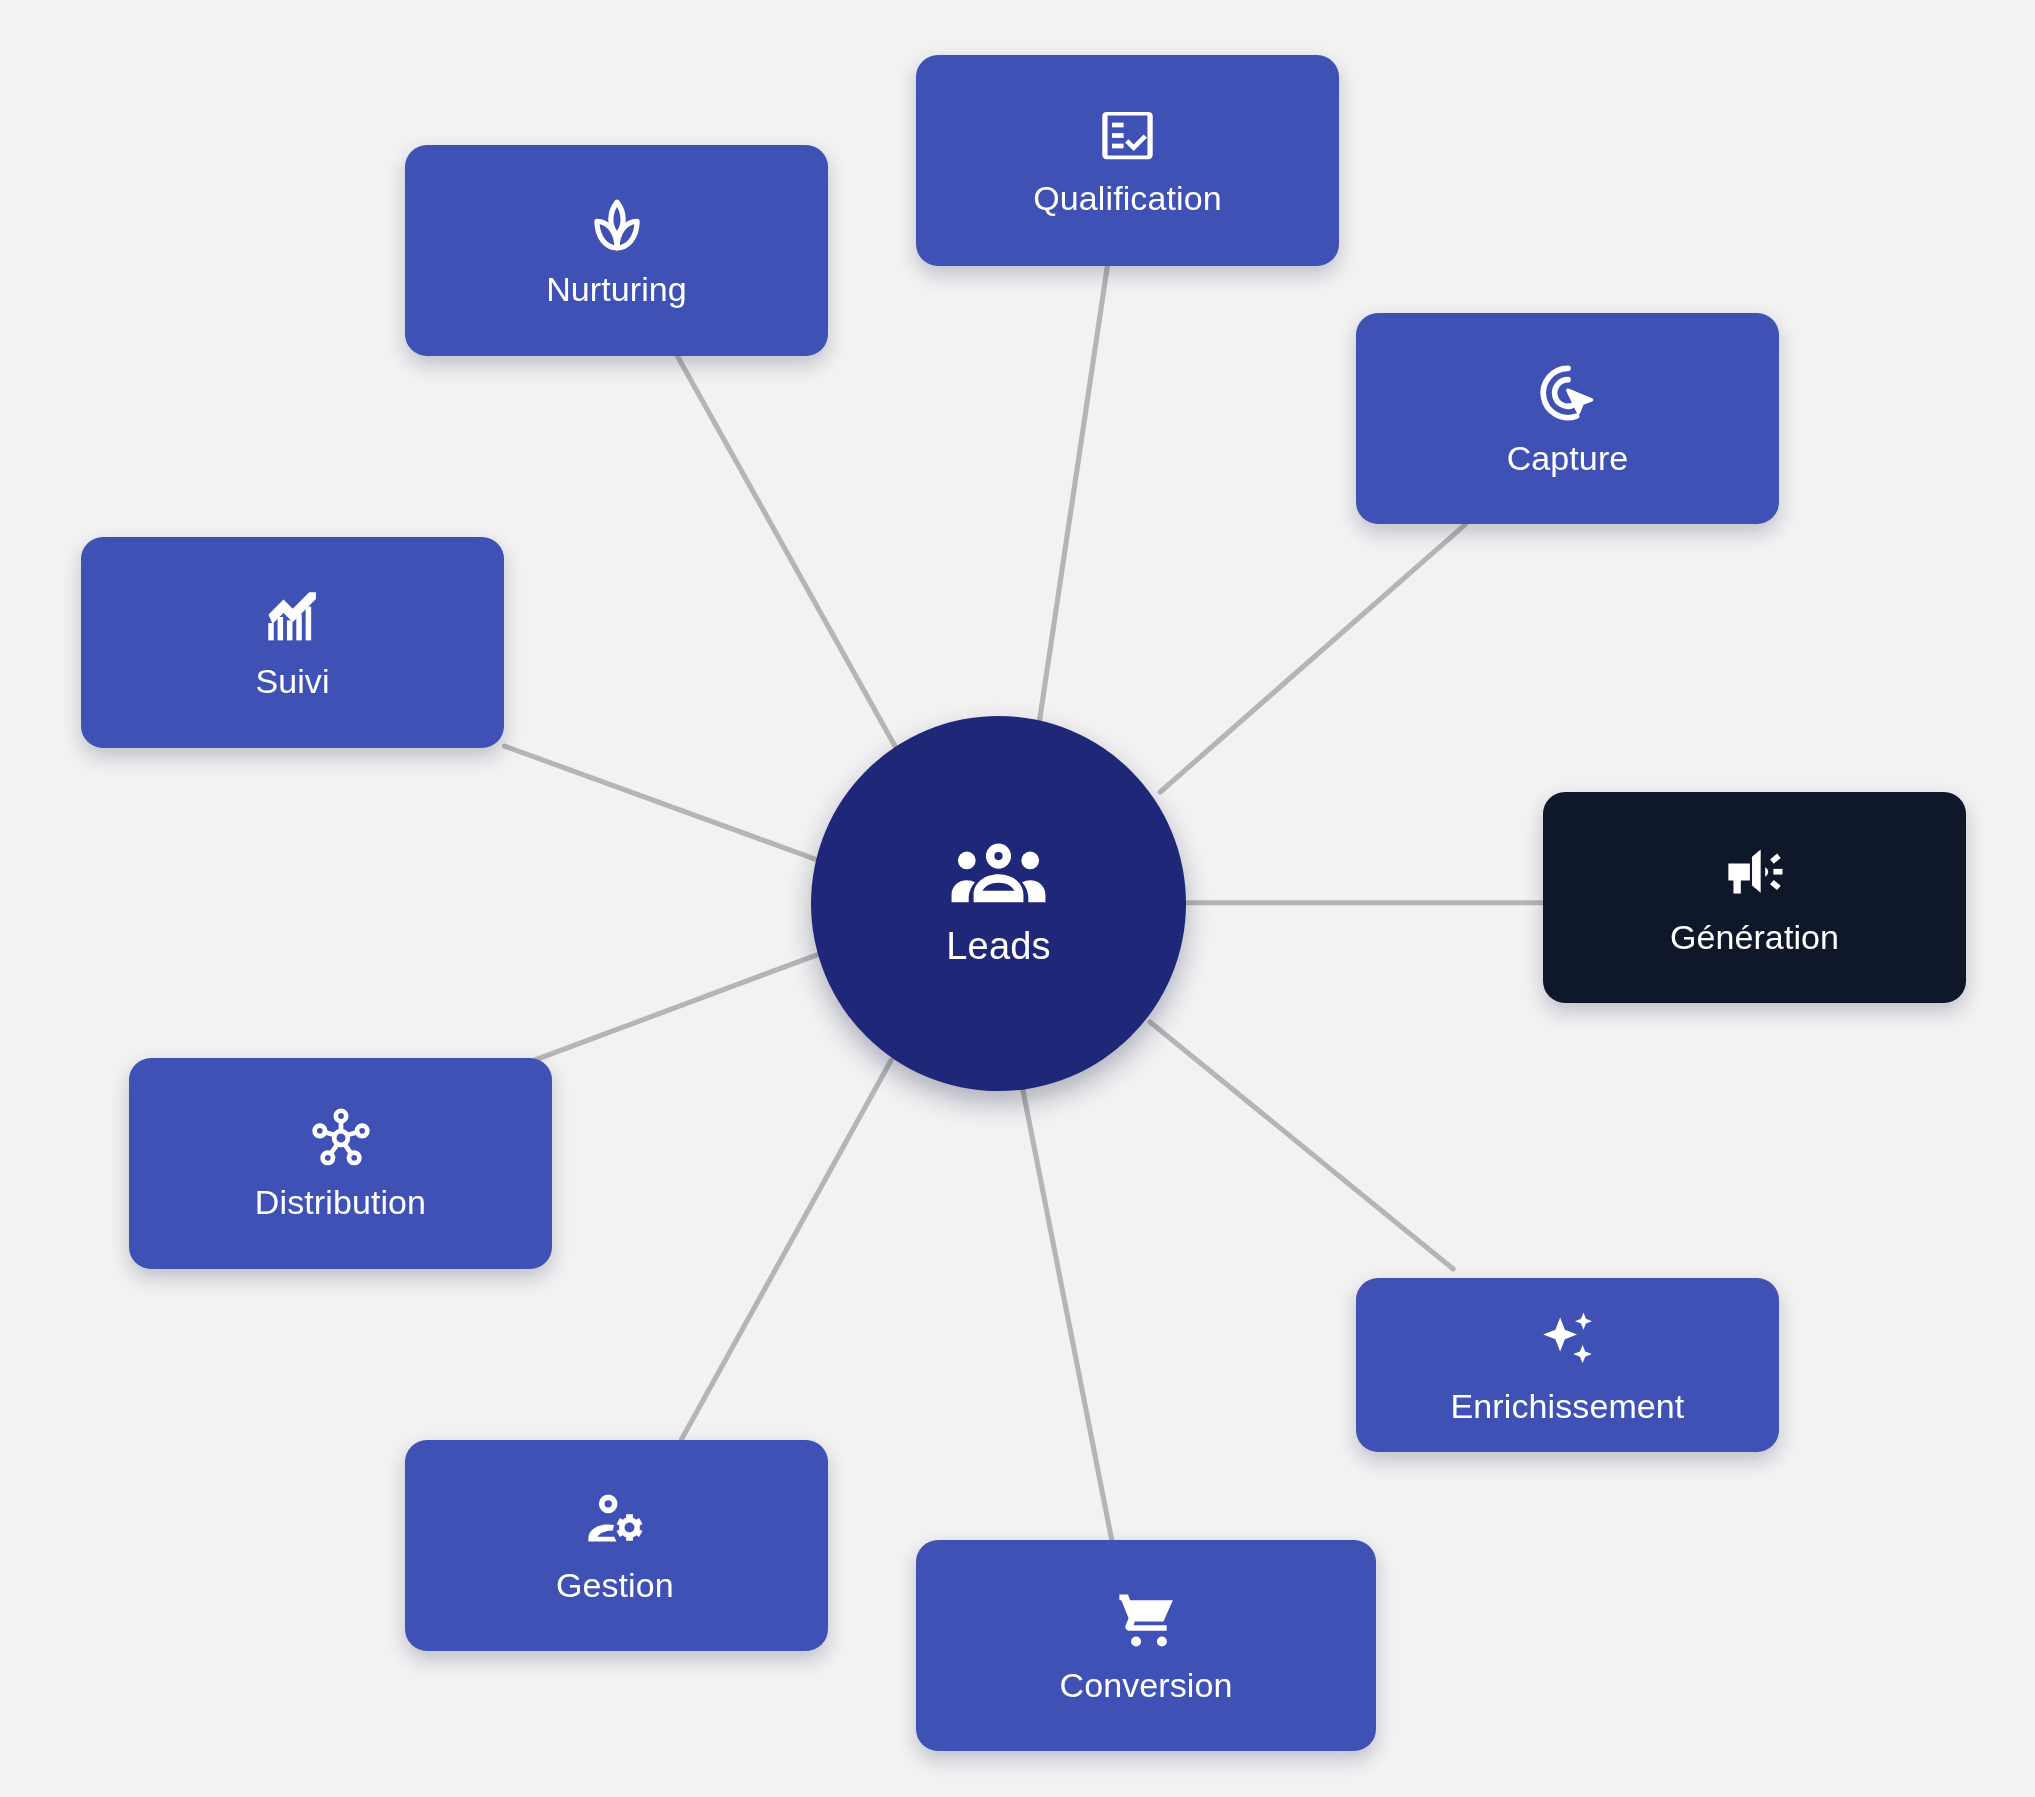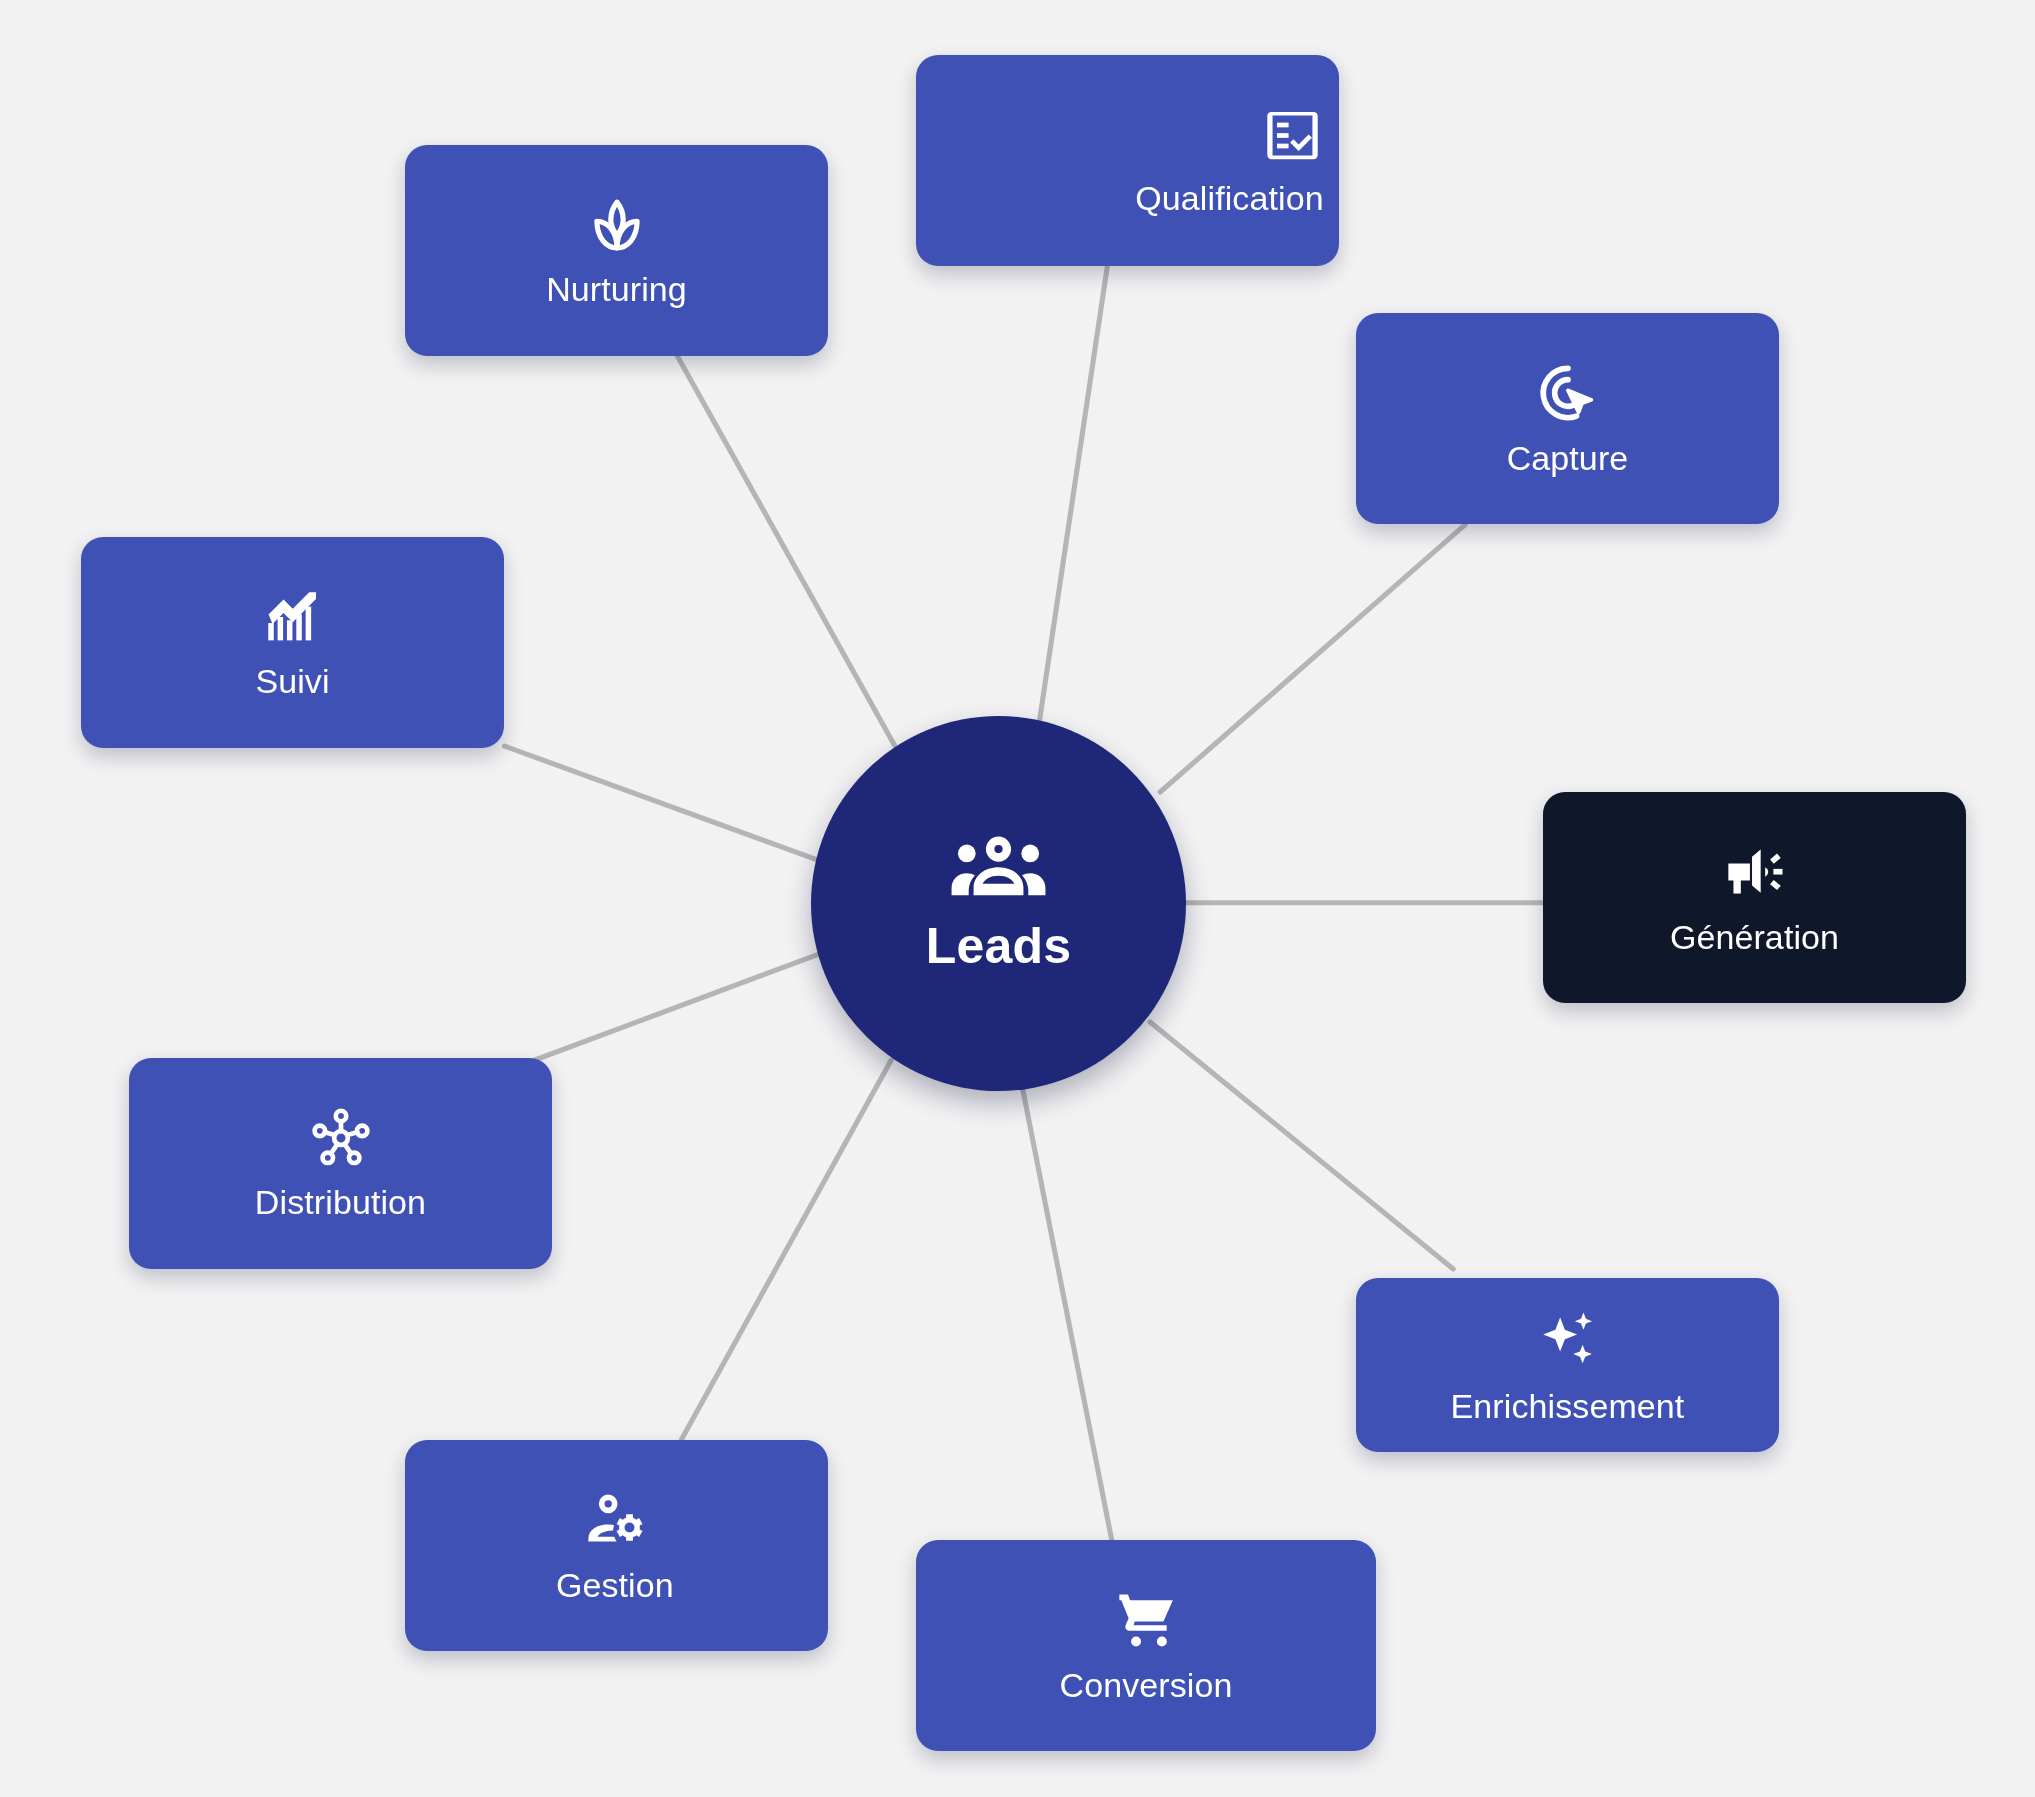--- a/index.html
+++ b/index.html
@@ -61,22 +61,22 @@
     flex-direction: column;
     align-items: center;
     justify-content: center;
     color: #ffffff;
   }
   .hub-icon {
     line-height: 0;
     margin-bottom: 15.3px;
   }
   .hub-label {
-    font-size: 50px;
-    font-weight: 700;
+    font-size: 38px;
+    font-weight: 400;
     color: #ffffff;
     letter-spacing: 0.2px;
   }
 </style>
 </head>
 <body>
 
 <div id="stage">
 
   <svg id="edges" viewBox="0 0 2390 2110" width="2036" height="1797" aria-hidden="true">
@@ -85,21 +85,21 @@
       <line x1="1362" y1="930" x2="1720" y2="616" stroke="#b5b5b5" stroke-width="6" stroke-linecap="round"></line>
       <line x1="960" y1="1010" x2="592" y2="876" stroke="#b5b5b5" stroke-width="6" stroke-linecap="round"></line>
       <line x1="1392" y1="1060" x2="1812" y2="1060" stroke="#b5b5b5" stroke-width="6" stroke-linecap="round"></line>
       <line x1="962" y1="1120" x2="592" y2="1258" stroke="#b5b5b5" stroke-width="6" stroke-linecap="round"></line>
       <line x1="1350" y1="1200" x2="1706" y2="1490" stroke="#b5b5b5" stroke-width="6" stroke-linecap="round"></line>
       <line x1="1046" y1="1245" x2="800" y2="1690" stroke="#b5b5b5" stroke-width="6" stroke-linecap="round"></line>
       <line x1="1200" y1="1276" x2="1305" y2="1808" stroke="#b5b5b5" stroke-width="6" stroke-linecap="round"></line>
     </svg>
 
   <div id="nodes-layer">
-      <div class="node-card" style="left: 916px; top: 55px; width: 423px; height: 211px; background: rgb(63, 81, 181); align-items: flex-end;">
+      <div class="node-card" style="left: 916px; top: 55px; width: 423px; height: 211px; background: rgb(63, 81, 181);">
         <span class="node-icon">
           <svg width="63" height="63" viewBox="0 0 24 24" fill="none" stroke="#fff" stroke-width="0">
       <path fill="#fff" d="M20 3H4a1.6 1.6 0 0 0-1.6 1.6v14.8A1.6 1.6 0 0 0 4 21h16a1.6 1.6 0 0 0 1.6-1.6V4.6A1.6 1.6 0 0 0 20 3zm-.4 16.6H4.4V4.4h15.2z"></path>
       <rect x="6.1" y="7.1" width="4.4" height="1.8" fill="#fff"></rect>
       <rect x="6.1" y="11.1" width="4.4" height="1.8" fill="#fff"></rect>
       <rect x="6.1" y="15.1" width="4.4" height="1.8" fill="#fff"></rect>
       <path fill="#fff" d="M14.35 15.45l-2.0-2.0 -1.25 1.25 3.25 3.25 5.05-5.05 -1.25-1.25z"></path>
     </svg>
         </span>
         <span class="node-label">Qualification</span>

